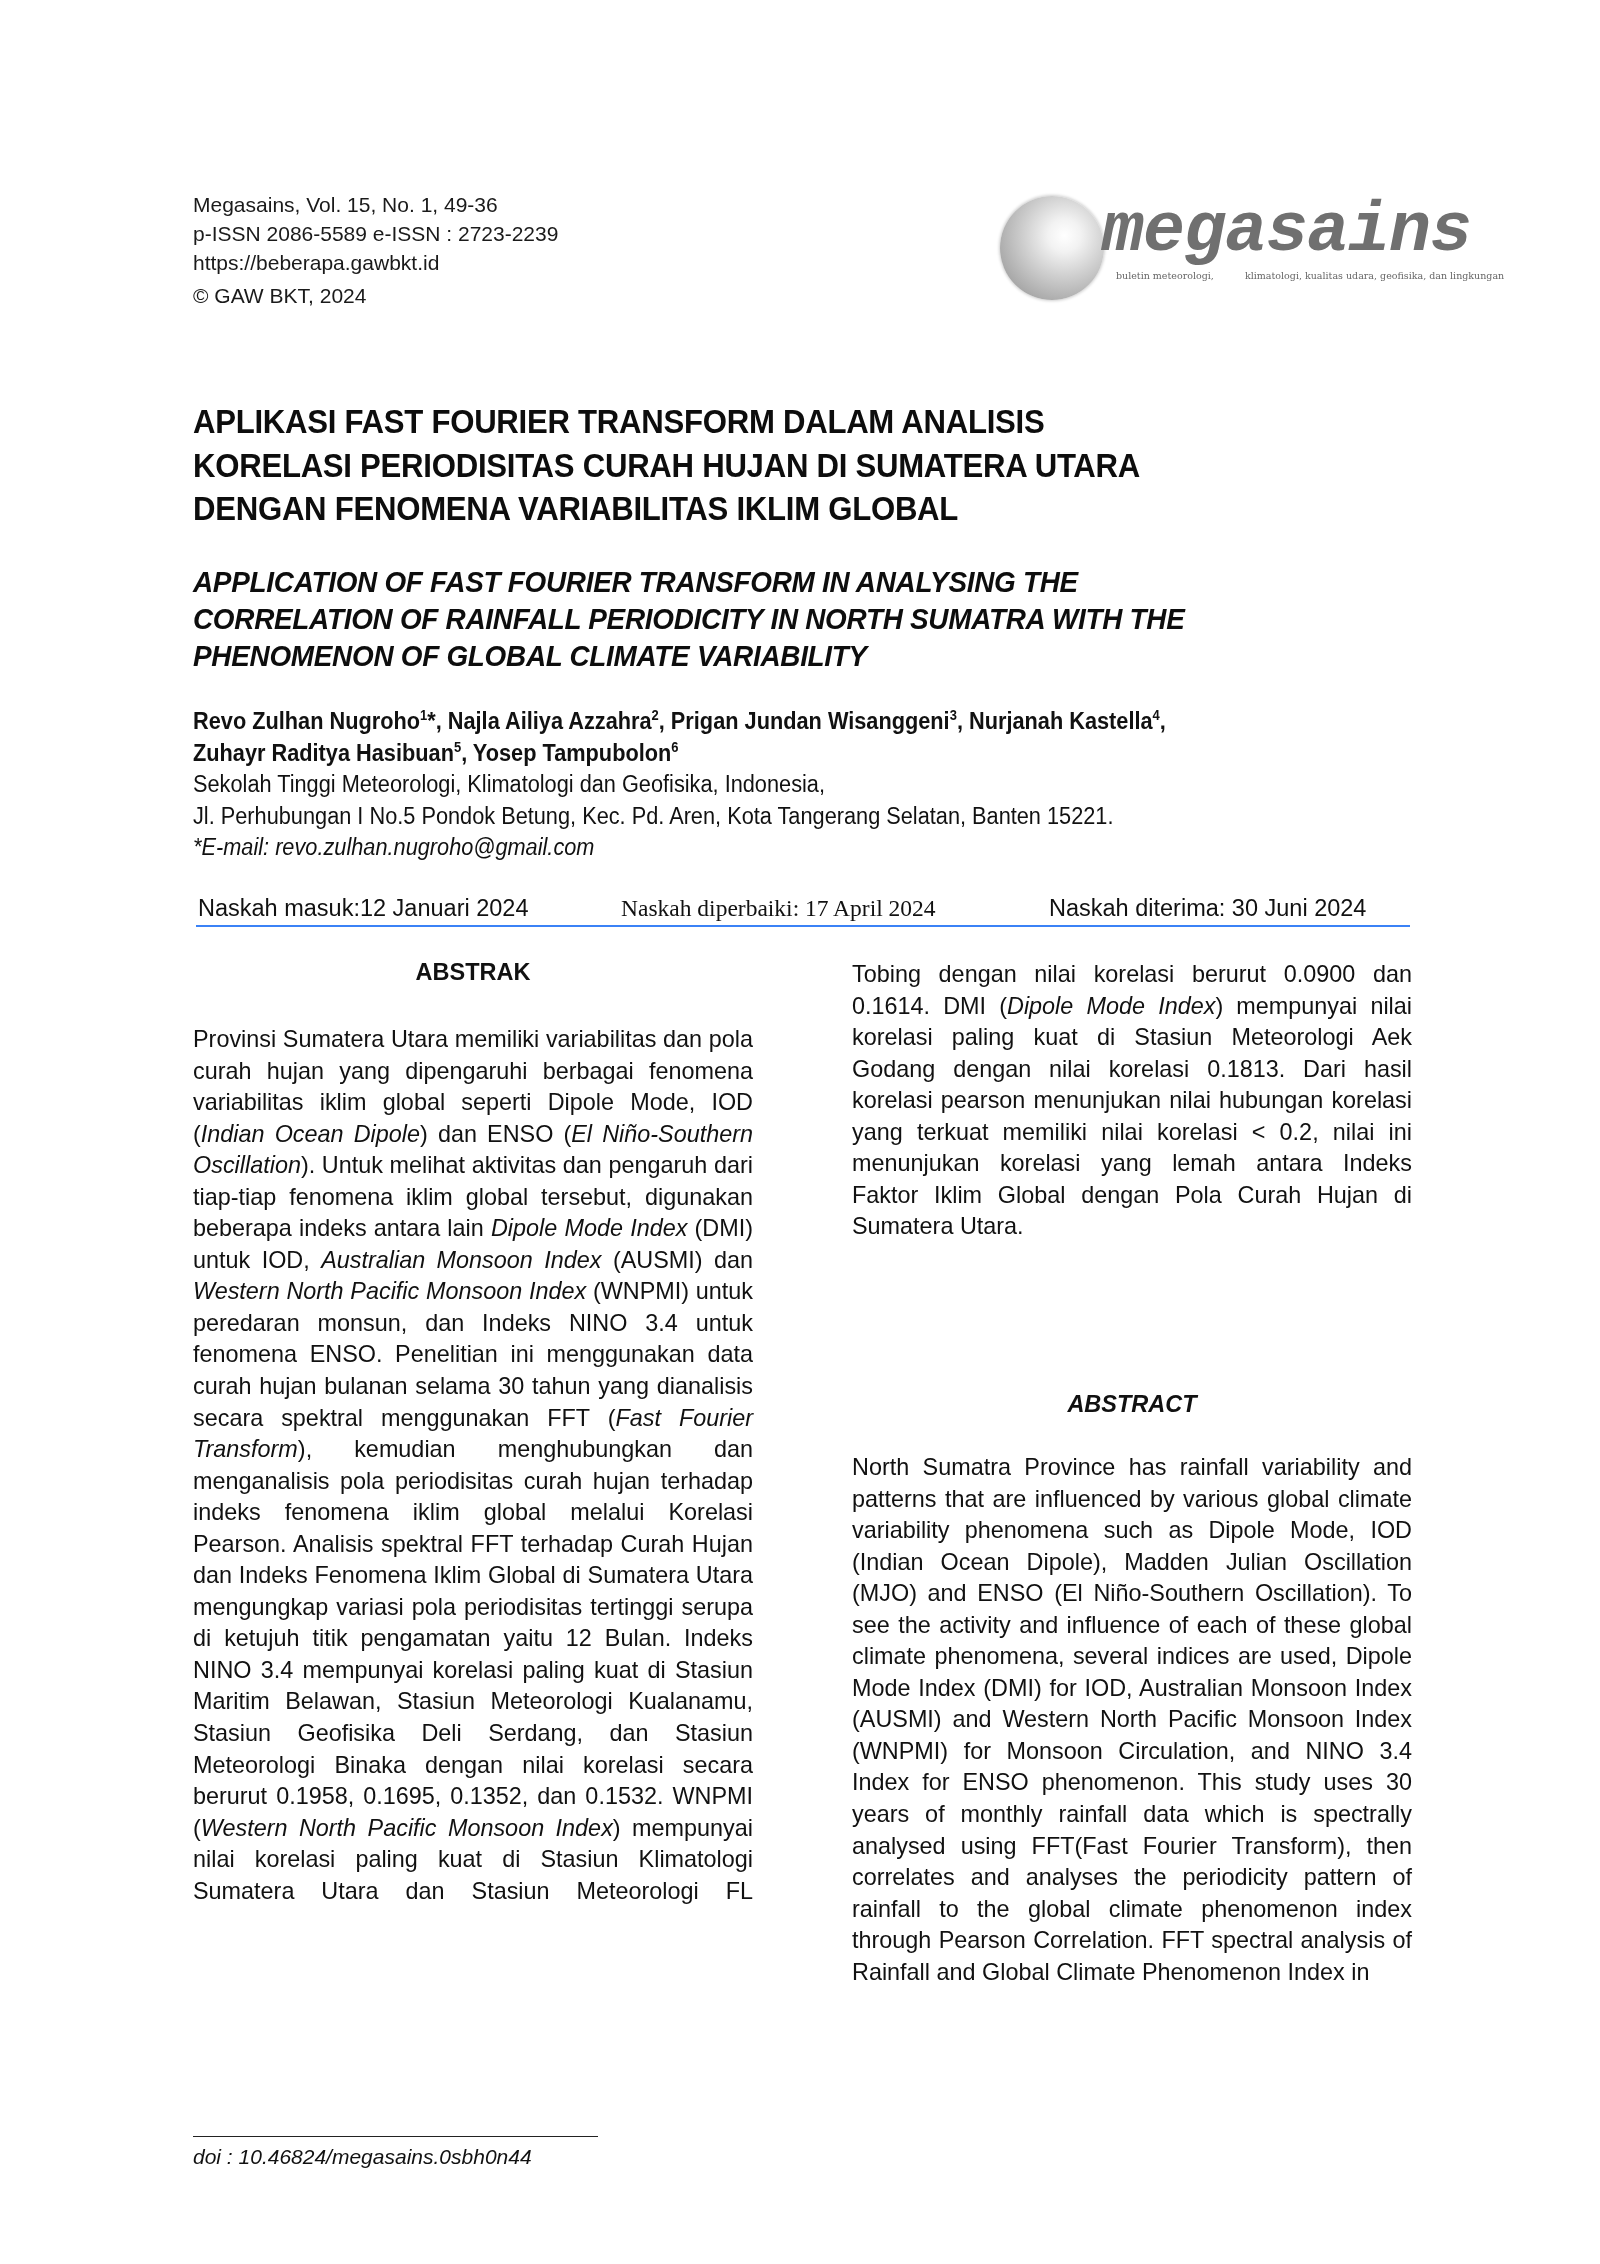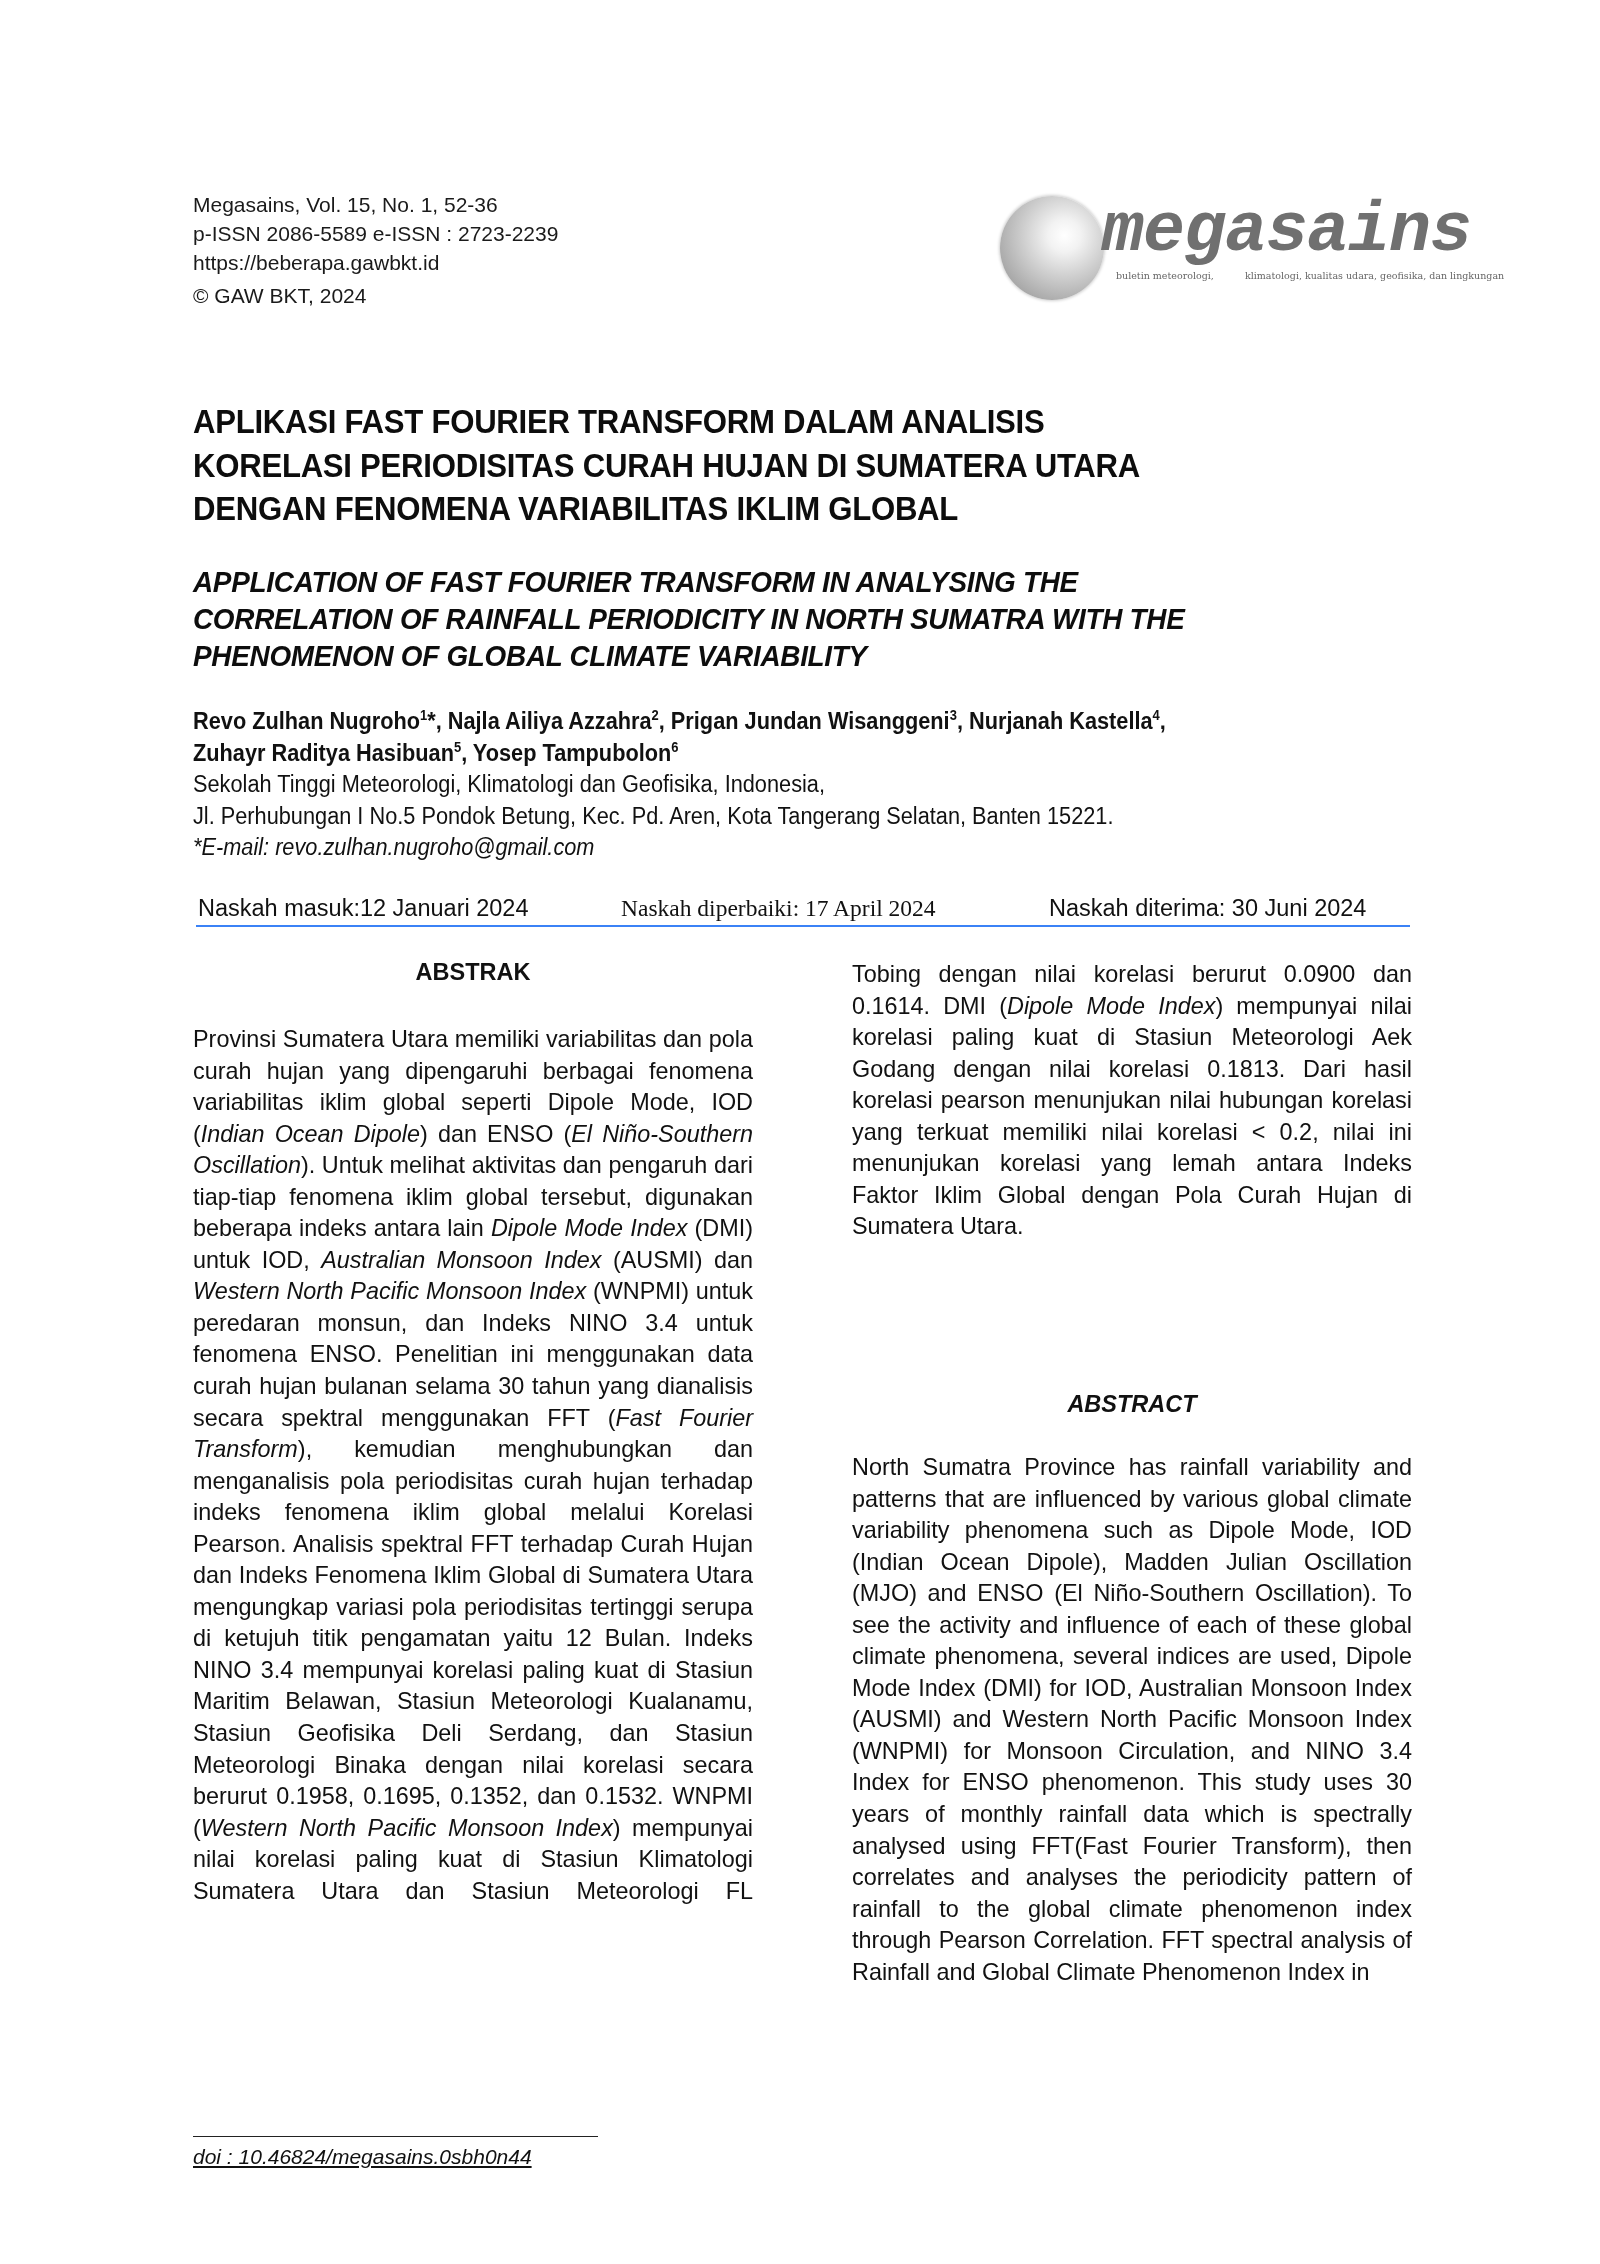--- a/index.html
+++ b/index.html
@@ -39,27 +39,27 @@
   .col-left { left: 193px; top: 1024px; }
   .col-right { left: 852px; top: 959px; }
   .sec-head { font-weight: bold; font-size: 23.5px; text-align: center; }
   .head-abstrak { left: 193px; top: 959px; width: 560px; }
   .head-abstract { left: 852px; top: 1391px; width: 560px; font-style: italic; }
   .kw { margin-top: 31px !important; }
   .kw b { font-weight: bold; }
   .en-body { left: 852px; top: 1452px; }
 
   .footrule { left: 193px; top: 2136px; width: 405px; height: 0; border-top: 1.5px solid #222; }
-  .doi { left: 193px; top: 2145px; font-size: 21px; font-style: italic; color: #111; white-space: nowrap; text-decoration: underline; }
+  .doi { left: 193px; top: 2145px; font-size: 21px; font-style: italic; color: #111; white-space: nowrap; }
 </style>
 </head>
 <body>
 
 <div class="abs hdr" style="top:190px;">
-  <div>Megasains, Vol. 15, No. 1, 52-36</div>
+  <div>Megasains, Vol. 15, No. 1, 49-36</div>
   <div>p-ISSN 2086-5589 e-ISSN : 2723-2239</div>
   <div>https://beberapa.gawbkt.id</div>
   <div style="margin-top:4px;">© GAW BKT, 2024</div>
 </div>
 
 <div class="abs logo">
   <div class="sphere"></div>
   <div class="logo-word">megasains</div>
   <div class="logo-tag1">buletin meteorologi,</div>
   <div class="logo-tag2">klimatologi, kualitas udara, geofisika, dan lingkungan</div>

